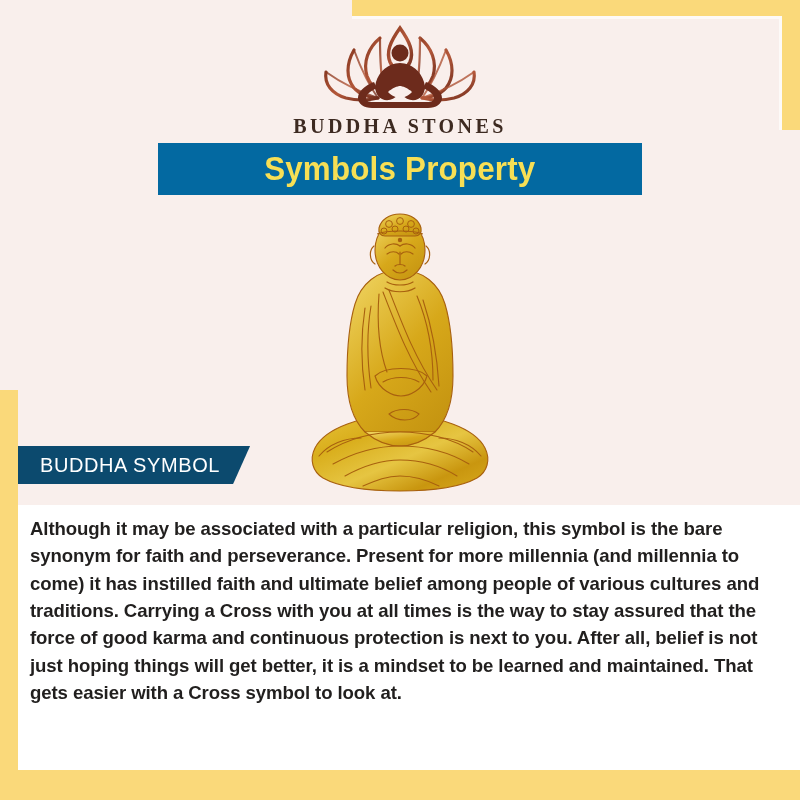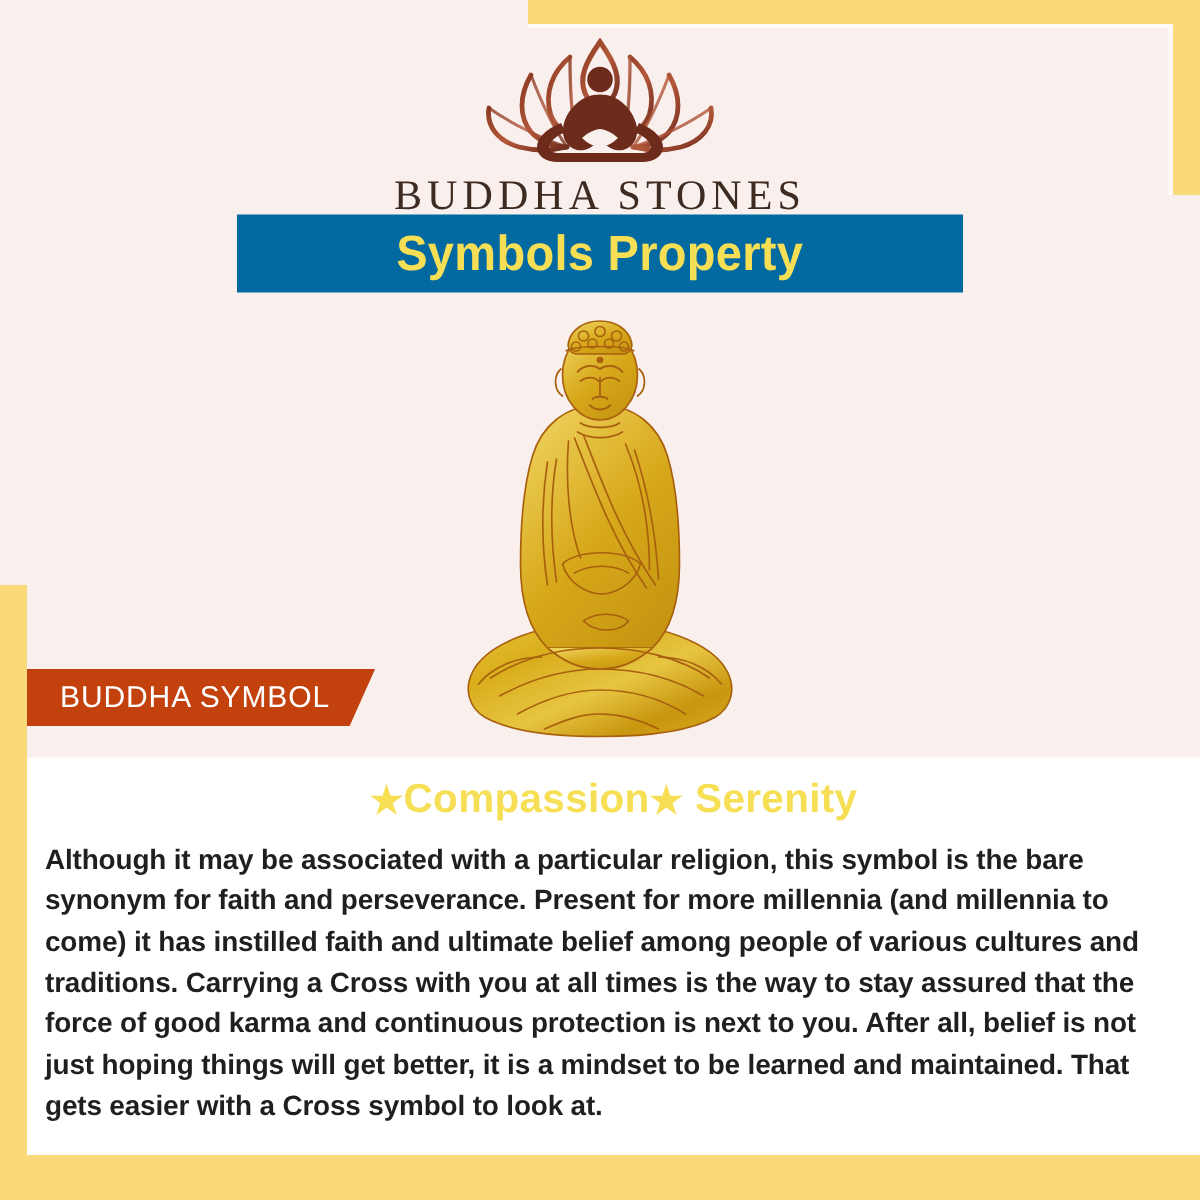--- a/index.html
+++ b/index.html
@@ -84,24 +84,24 @@
   .logo-mark {
     display: block;
     margin: 0 auto;
     width: 180px;
     height: 92px;
   }
   .logo-wordmark {
     display: block;
     margin-top: 1px;
     font-family: "Liberation Serif", serif;
-    font-size: 28px;
+    font-size: 20px;
     letter-spacing: 3.4px;
     color: #3d2a21;
-    font-weight: 400;
+    font-weight: 700;
   }
 
   
   .title-band {
     position: absolute;
     top: 143px;
     left: 158px;
     width: 484px;
     height: 52px;
     background: #0369a1;
@@ -131,21 +131,21 @@
     height: 300px;
   }
 
   
   .badge {
     position: absolute;
     top: 446px;
     left: 18px;
     height: 38px;
     padding: 0 30px 0 22px;
-    background: #c2410c;
+    background: #0c4a6e;
     display: flex;
     align-items: center;
     clip-path: polygon(0 0, 100% 0, calc(100% - 17px) 100%, 0 100%);
   }
   .badge-text {
     font-size: 20px;
     color: #ffffff;
     letter-spacing: 0.6px;
     font-weight: 400;
   }
@@ -327,19 +327,16 @@
         <path d="M176 256 C166 244 150 238 134 238"></path>
       </g>
     </svg>
   </div>
 
   <div class="badge">
     <span class="badge-text">BUDDHA SYMBOL</span>
   </div>
 
   <div class="content-panel">
-    <h2 class="subtitle">
-      <span class="star">★</span><span>Compassion</span><span class="star">★</span><span> Serenity</span>
-    </h2>
     <p class="body-text">Although it may be associated with a particular religion, this symbol is the bare synonym for faith and perseverance. Present for more millennia (and millennia to come) it has instilled faith and ultimate belief among people of various cultures and traditions. Carrying a Cross with you at all times is the way to stay assured that the force of good karma and continuous protection is next to you. After all, belief is not just hoping things will get better, it is a mindset to be learned and maintained. That gets easier with a Cross symbol to look at.</p>
   </div>
 
 </div>
 
 </body></html>

